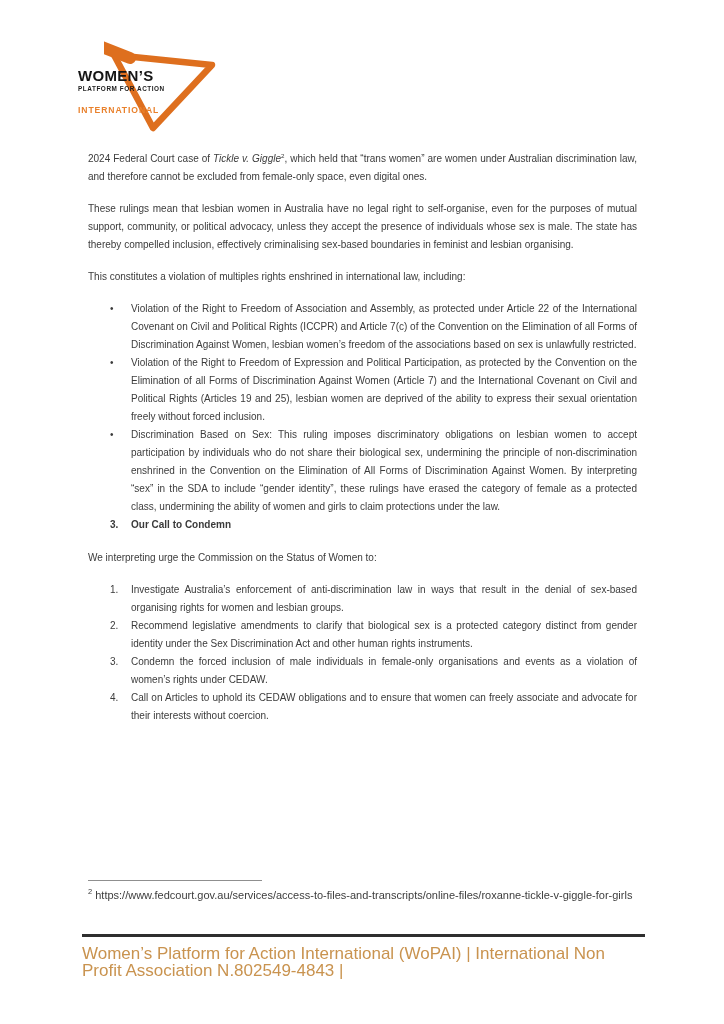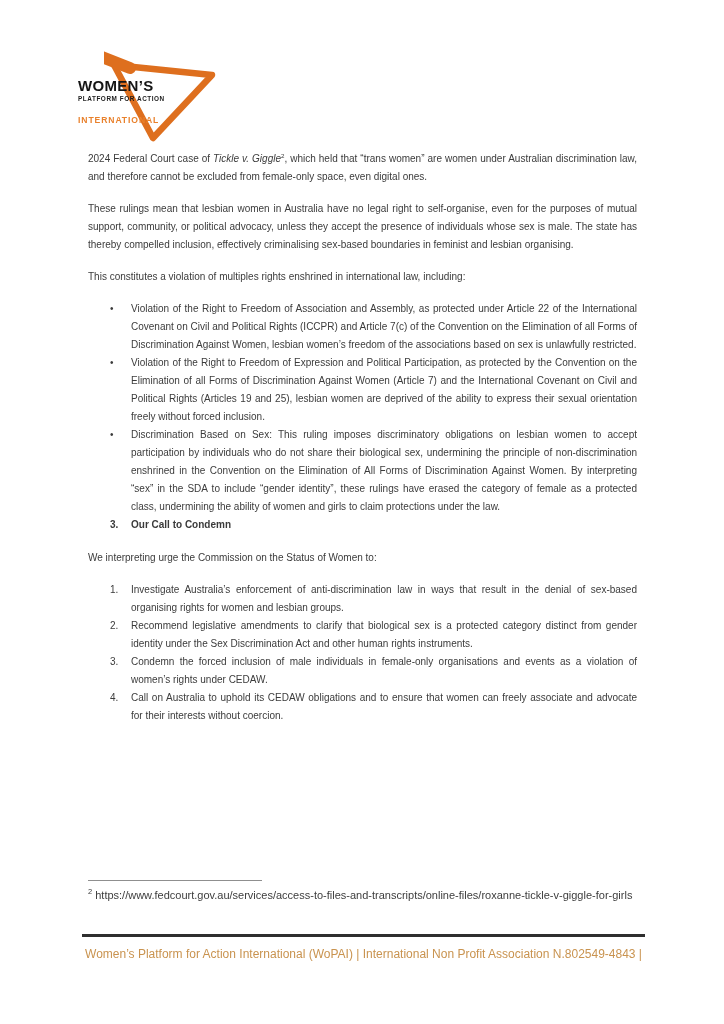--- a/index.html
+++ b/index.html
@@ -3,21 +3,21 @@
 <meta charset="utf-8">
 <style>
   html,body { margin:0; padding:0; background:#ffffff; }
   .page {
     position:relative; width:724px; height:1024px; background:#ffffff;
     font-family:"Liberation Sans","DejaVu Sans",sans-serif;
     color:#3b3b3b; overflow:hidden;
   }
 
   
-  .logo { position:absolute; left:78px; top:32px; width:170px; height:110px; }
+  .logo { position:absolute; left:78px; top:22px; width:170px; height:110px; }
   .logo-mark { position:absolute; left:26px; top:18px; }
   .logo-text { position:absolute; left:0; top:46px; white-space:nowrap; }
   .logo-line1 { font-size:15px; font-weight:700; color:#151515; letter-spacing:0.3px; line-height:16px; }
   .logo-line2 { font-size:6.4px; font-weight:700; color:#1c1c1c; letter-spacing:0.55px; line-height:8px; margin-top:1px; }
   .logo-line3 { font-size:8.6px; font-weight:800; color:#e9812c; letter-spacing:0.9px; line-height:10px; margin-top:12px; }
 
   
   .content {
     position:absolute; left:88px; top:150px; width:549px;
     font-size:10px; line-height:18px; text-align:justify;
@@ -37,22 +37,22 @@
   
   .footnote { position:absolute; left:88px; top:880px; width:549px; }
   .fn-sep { width:174px; height:0; border-top:1px solid #8f8f8f; margin:0 0 7px 0; }
   .fn-text { font-size:11px; line-height:15.5px; color:#3d3d3d; text-align:left; }
   .fn-text sup { font-size:0.68em; vertical-align:super; line-height:0; }
 
   
   .footer { position:absolute; left:82px; top:934px; width:563px; }
   .footer-rule { border-top:3px solid #2f2f2f; height:0; }
   .footer-text {
-    margin-top:9px; text-align:center;
-    font-size:12px; line-height:16.5px; color:#c9934f;
+    margin-top:9px; text-align:left;
+    font-size:17px; line-height:16.5px; color:#c9934f;
   }
 </style>
 </head>
 <body>
 
 <div class="page">
 
   <div class="logo">
     <svg class="logo-mark" width="118" height="96" viewBox="0 0 118 96" fill="none" xmlns="http://www.w3.org/2000/svg">
       <path d="M10 15 L108 25 L49 88 Z" stroke="#de6f1e" stroke-width="6.5" stroke-linejoin="round" fill="none"></path>
@@ -104,21 +104,21 @@
       <div class="li">
         <span class="mk">2.</span>
         <span class="tx">Recommend legislative amendments to clarify that biological sex is a protected category distinct from gender identity under the Sex Discrimination Act and other human rights instruments.</span>
       </div>
       <div class="li">
         <span class="mk">3.</span>
         <span class="tx">Condemn the forced inclusion of male individuals in female-only organisations and events as a violation of women’s rights under CEDAW.</span>
       </div>
       <div class="li">
         <span class="mk">4.</span>
-        <span class="tx">Call on Australia to uphold its CEDAW obligations and to ensure that women can freely associate and advocate for their interests without coercion.</span>
+        <span class="tx">Call on Articles to uphold its CEDAW obligations and to ensure that women can freely associate and advocate for their interests without coercion.</span>
       </div>
     </div>
 
   </div>
 
   <div class="footnote">
     <div class="fn-sep"></div>
     <div class="fn-text"><sup>2</sup><span> https://www.fedcourt.gov.au/services/access-to-files-and-transcripts/online-files/roxanne-tickle-v-giggle-for-girls</span></div>
   </div>
 

